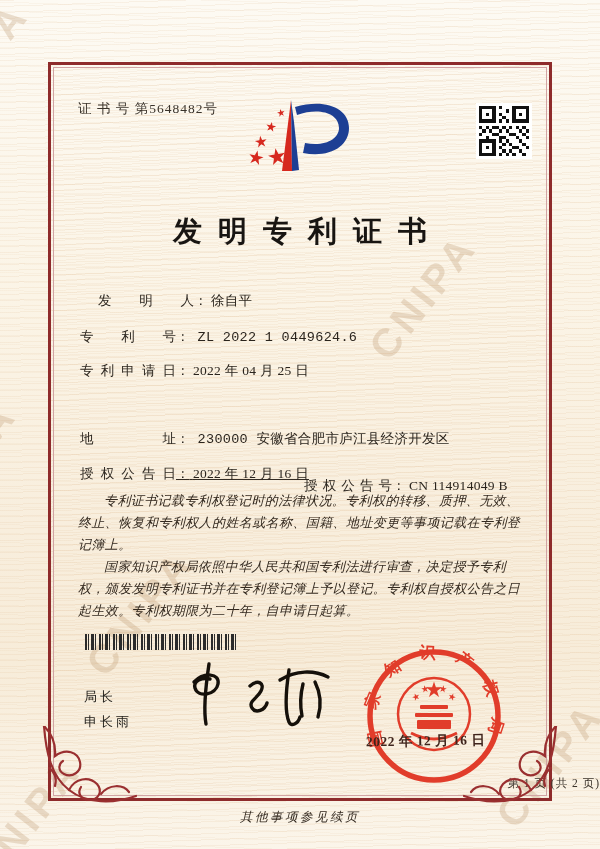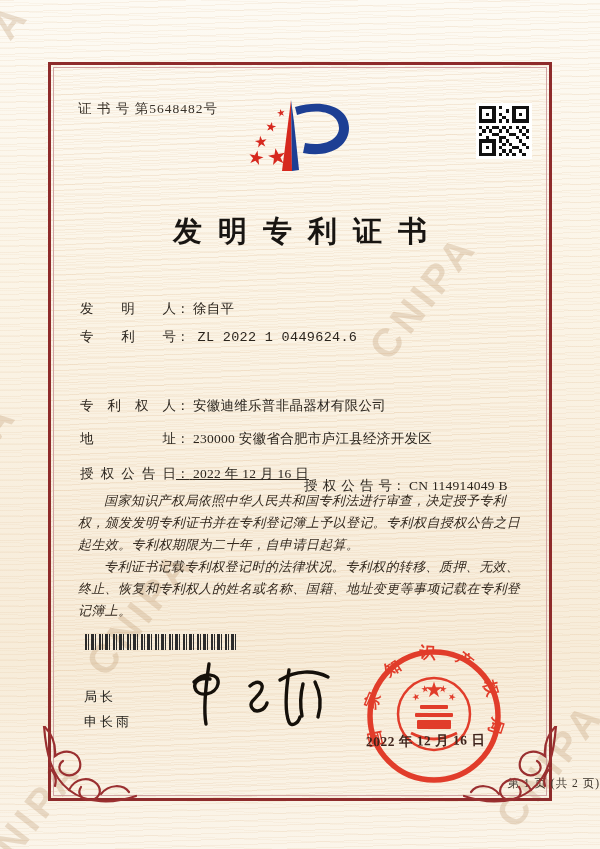--- a/index.html
+++ b/index.html
@@ -129,48 +129,48 @@
                M6,10h1v1h-1z M8,10h1v1h-1z M12,10h1v1h-1z
                M7,11h1v1h-1z M9,11h1v1h-1z M13,11h1v1h-1z
                M6,12h1v1h-1z M10,12h1v1h-1z M11,12h1v1h-1z M14,12h1v1h-1z
                M7,13h1v1h-1z M9,13h1v1h-1z M12,13h1v1h-1z
                M6,14h1v1h-1z M8,14h1v1h-1z M10,14h1v1h-1z M13,14h1v1h-1z"></path>
     </g>
   </svg>
 
   <div class="title">发明专利证书</div>
 
-  <div class="f-row" style="top:300px;">
+  <div class="f-row" style="top:292px;margin-left:18px;">
     <span class="f-label">发明人</span><span class="f-colon">：</span>
     <span class="f-value">徐自平</span>
   </div>
   <div class="f-row" style="top:328px;font-family:Liberation Mono, monospace;">
     <span class="f-label">专利号</span><span class="f-colon">：</span>
     <span class="f-value">ZL 2022 1 0449624.6</span>
   </div>
-  <div class="f-row" style="top:397px;">
-    <span class="f-label">专利权人</span><span class="f-colon">：</span>
-    <span class="f-value">安徽迪维乐普非晶器材有限公司</span>
-  </div>
-  <div class="f-row" style="top:430px;">
+  <div class="f-row" style="top:362px;">
+    <span class="f-label">专利申请日</span><span class="f-colon">：</span>
+    <span class="f-value">2022 年 04 月 25 日</span>
+  </div>
+  <div class="f-row" style="top:430px;font-family:Liberation Mono, monospace;">
     <span class="f-label">地址</span><span class="f-colon">：</span>
     <span class="f-value">230000 安徽省合肥市庐江县经济开发区</span>
   </div>
   <div class="f-row" style="top:465px;text-decoration:underline;">
     <span class="f-label">授权公告日</span><span class="f-colon">：</span>
     <span class="f-value">2022 年 12 月 16 日</span>
     <span class="grp2">
       <span class="f-label2">授权公告号</span><span class="f-colon">：</span>
       <span class="f-value">CN 114914049 B</span>
     </span>
   </div>
 
   <div class="paras">
+    <p>专利证书记载专利权登记时的法律状况。专利权的转移、质押、无效、终止、恢复和专利权人的姓名或名称、国籍、地址变更等事项记载在专利登记簿上。</p>
     <p>国家知识产权局依照中华人民共和国专利法进行审查，决定授予专利权，颁发发明专利证书并在专利登记簿上予以登记。专利权自授权公告之日起生效。专利权期限为二十年，自申请日起算。</p>
-    <p>专利证书记载专利权登记时的法律状况。专利权的转移、质押、无效、终止、恢复和专利权人的姓名或名称、国籍、地址变更等事项记载在专利登记簿上。</p>
   </div>
 
   <div class="barcode"></div>
 
   <div class="director d1">局长</div>
   <div class="director d2">申长雨</div>
 
   <svg class="signature" viewBox="0 0 168 88">
     <g fill="none" stroke="#15100a" stroke-width="3.4" stroke-linecap="round" stroke-linejoin="round">
       <path d="M26,26 C36,16 52,17 50,28 C48,39 30,42 27,32 C25,25 34,21 42,23"></path>
@@ -201,14 +201,15 @@
       <use href="#sst" transform="translate(103,66) scale(3.8) rotate(20)"></use>
       <rect x="71" y="74" width="28" height="4" rx="1"></rect>
       <rect x="66" y="82" width="38" height="4" rx="1"></rect>
       <rect x="68" y="89" width="34" height="9" rx="1"></rect>
       <path d="M62,102 Q85,114 108,102" fill="none" stroke="#e0301e" stroke-width="3"></path>
     </g>
   </svg>
   <div class="stamp">2022 年 12 月 16 日</div>
 
   <div class="pageinfo">第 1 页 (共 2 页)</div>
+  <div class="note">其他事项参见续页</div>
 
 </div>
 
 </body></html>

